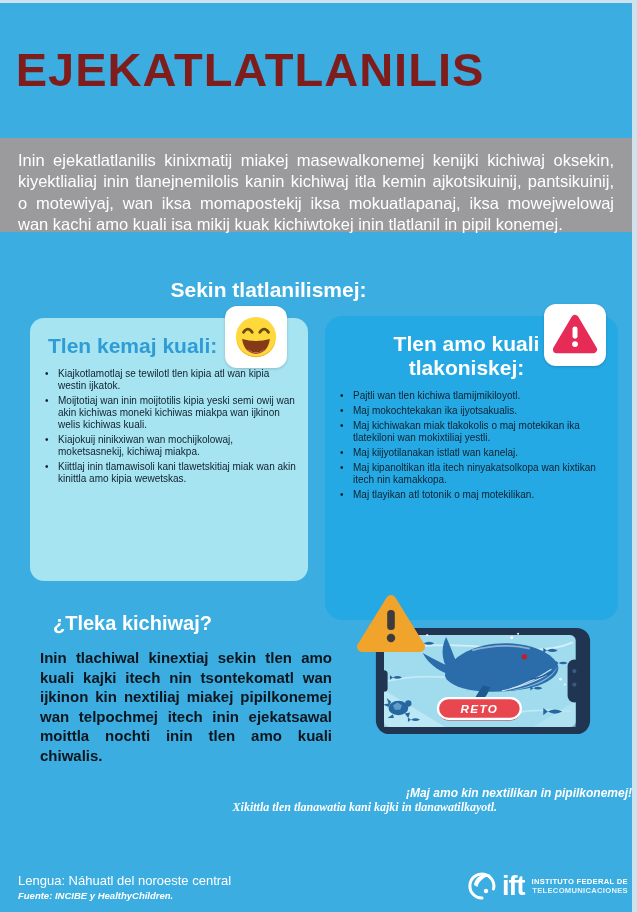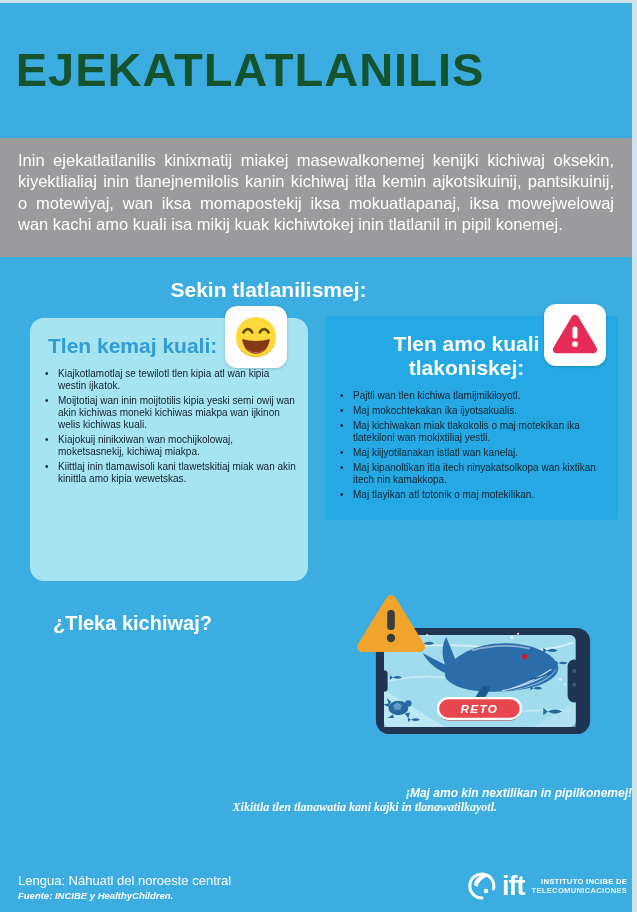--- a/index.html
+++ b/index.html
@@ -7,40 +7,40 @@
   body { font-family:"Liberation Sans", sans-serif; }
   .poster{
     position:relative; width:637px; height:912px; margin:0 auto;
     background:#3bade0; overflow:hidden;
   }
   .edge-top{ position:absolute; top:0; left:0; width:100%; height:3px; background:#cfe3ef; z-index:50;}
   .edge-right{ position:absolute; top:0; right:0; width:5px; height:100%; background:#cfe3ef; z-index:50;}
 
   .main-title{
     position:absolute; top:42px; left:0; width:500px; text-align:center;
-    font-size:47px; font-weight:800; letter-spacing:1px; color:#14532d;
+    font-size:47px; font-weight:800; letter-spacing:1px; color:#7f1d1d;
   }
   .intro{
-    position:absolute; top:138px; left:0; width:632px; height:119px;
+    position:absolute; top:138px; left:0; width:632px; height:94px;
     background:#9b9b9d; color:#ffffff; padding:12px 18px;
     font-size:16.5px; line-height:1.3; text-align:justify;
   }
   .questions-heading{
     position:absolute; top:278px; left:0; width:537px; text-align:center;
     color:#ffffff; font-size:21px; font-weight:800;
   }
 
   .good-box{
     position:absolute; left:30px; top:318px; width:278px; height:263px;
     background:#a6e4f2; border-radius:14px; padding:14px 8px 2px 12px;
   }
   .good-box h2{ color:#2f9cd6; font-size:21px; font-weight:800; margin:2px 0 10px 6px;}
   .bad-box{
-    position:absolute; left:325px; top:316px; width:293px; height:204px;
-    background:#24a9e5; border-radius:4px; padding:12px 8px 8px 12px;
+    position:absolute; left:325px; top:316px; width:293px; height:304px;
+    background:#24a9e5; border-radius:17px; padding:12px 8px 8px 12px;
   }
   .bad-box h2{
     color:#ffffff; font-size:21px; font-weight:800; text-align:center;
     margin:4px 24px 10px 10px; line-height:1.15;
   }
   .bullet-list{ list-style:none; }
   .bullet-list li{
     position:relative; padding-left:16px; margin-bottom:3px;
     font-size:10px; line-height:1.2; color:#10202c;
   }
@@ -134,20 +134,21 @@
   </div>
   <div class="badge warn-badge">
     <svg width="46" height="46" viewBox="0 0 48 48">
       <polygon points="24,7 43,39 5,39" fill="#e62b57" stroke="#e62b57" stroke-width="8" stroke-linejoin="round"></polygon>
       <rect x="21.4" y="15" width="5.2" height="13" rx="2.6" fill="#ffffff"></rect>
       <circle cx="24" cy="33.5" r="3" fill="#ffffff"></circle>
     </svg>
   </div>
 
   <h3 class="why-heading">¿Tleka kichiwaj?</h3>
+  <p class="why-body">Inin tlachiwal kinextiaj sekin tlen amo kuali kajki itech nin tsontekomatl wan ijkinon kin nextiliaj miakej pipilkonemej wan telpochmej itech inin ejekatsawal moittla nochti inin tlen amo kuali chiwalis.</p>
 
   <svg class="phone-illustration" viewBox="0 0 240 120">
     <rect x="1" y="1" width="238" height="118" rx="15" fill="#203552"></rect>
     <rect x="10" y="9" width="213" height="102" rx="6" fill="#a0dcee"></rect>
 
     <path d="M18 26 Q70 16 130 23 T 220 17" stroke="rgba(255,255,255,.55)" stroke-width="2" fill="none"></path>
     <path d="M14 60 Q50 52 90 57" stroke="rgba(255,255,255,.4)" stroke-width="2" fill="none"></path>
     <path d="M150 96 Q185 90 218 94" stroke="rgba(255,255,255,.35)" stroke-width="2" fill="none"></path>
 
     <path d="M10 70 L78 111 L10 111 Z" fill="#c2ebf5" opacity=".8"></path>
@@ -216,17 +217,17 @@
   </div>
 
   <div class="footer-logo">
     <svg width="32" height="32" viewBox="0 0 32 32">
       <path d="M16 28 A12 12 0 1 1 27.5 19" stroke="#ffffff" stroke-width="3" fill="none" stroke-linecap="round"></path>
       <path d="M8 15 C9 7 17 2.5 25 5 C19 7 13 10 11.5 17 Z" fill="#ffffff"></path>
       <circle cx="20" cy="21" r="2.2" fill="#ffffff"></circle>
     </svg>
     <span class="logo-abbr">ift</span>
     <span class="logo-org">
-      <span class="l1">INSTITUTO INCIBE DE</span><br>
+      <span class="l1">INSTITUTO FEDERAL DE</span><br>
       <span class="l2">TELECOMUNICACIONES</span>
     </span>
   </div>
 </div>
 
 </body></html>

